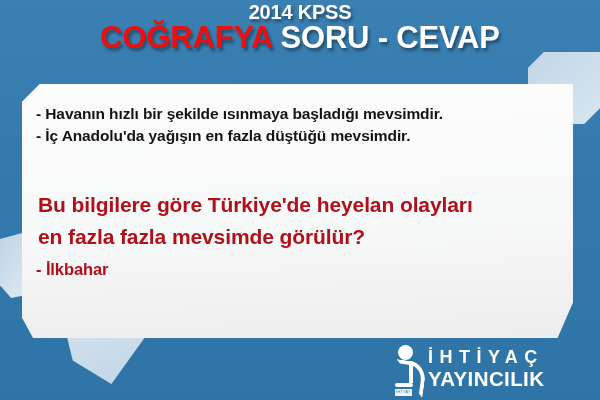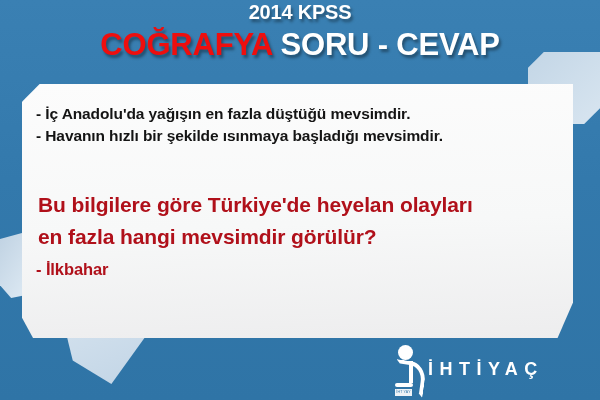--- a/index.html
+++ b/index.html
@@ -36,21 +36,21 @@
     letter-spacing: -0.2px;
     white-space: nowrap;
   }
   .hl1 {
     font-size: 20px;
     color: #ffffff;
     text-shadow: 2px 3px 3px rgba(0,0,0,0.38);
   }
   .hl2 {
     font-size: 31px;
-    margin-top: 7px;
+    margin-top: 0;
     text-shadow: 2px 3px 3px rgba(0,0,0,0.38);
   }
   .hl2 .red {
     color: #ee0e0e;
   }
   .hl2 .white {
     color: #ffffff;
   }
 
   
@@ -259,40 +259,41 @@
 
   <div class="header">
     <div class="header-line hl1">2014 KPSS</div>
     <div class="header-line hl2"><span class="red">COĞRAFYA</span> <span class="white">SORU - CEVAP</span></div>
   </div>
 
   <div class="card">
     <div class="card-inner">
 
       <div class="bullets">
+        <div class="bullet-line">- Havanın hızlı bir şekilde ısınmaya başladığı mevsimdir.</div>
         <div class="bullet-line">- İç Anadolu'da yağışın en fazla düştüğü mevsimdir.</div>
-        <div class="bullet-line">- Havanın hızlı bir şekilde ısınmaya başladığı mevsimdir.</div>
       </div>
 
       <div class="question">
         <div class="question-line">Bu bilgilere göre Türkiye'de heyelan olayları</div>
-        <div class="question-line">en fazla hangi mevsimdir görülür?</div>
+        <div class="question-line">en fazla fazla mevsimde görülür?</div>
       </div>
 
       <div class="answer">- İlkbahar</div>
 
     </div>
   </div>
 
   <div class="logo">
     <div class="logo-mark">
       <div class="logo-head"></div>
       <div class="logo-body"></div>
       <div class="logo-stem"></div>
       <div class="logo-foot"></div>
       <div class="logo-microbox">İHT YAY</div>
     </div>
     <div class="logo-text">
       <div class="logo-top">İHTİYAÇ</div>
+      <div class="logo-bottom">YAYINCILIK</div>
     </div>
   </div>
 
 </div>
 
 </body></html>

